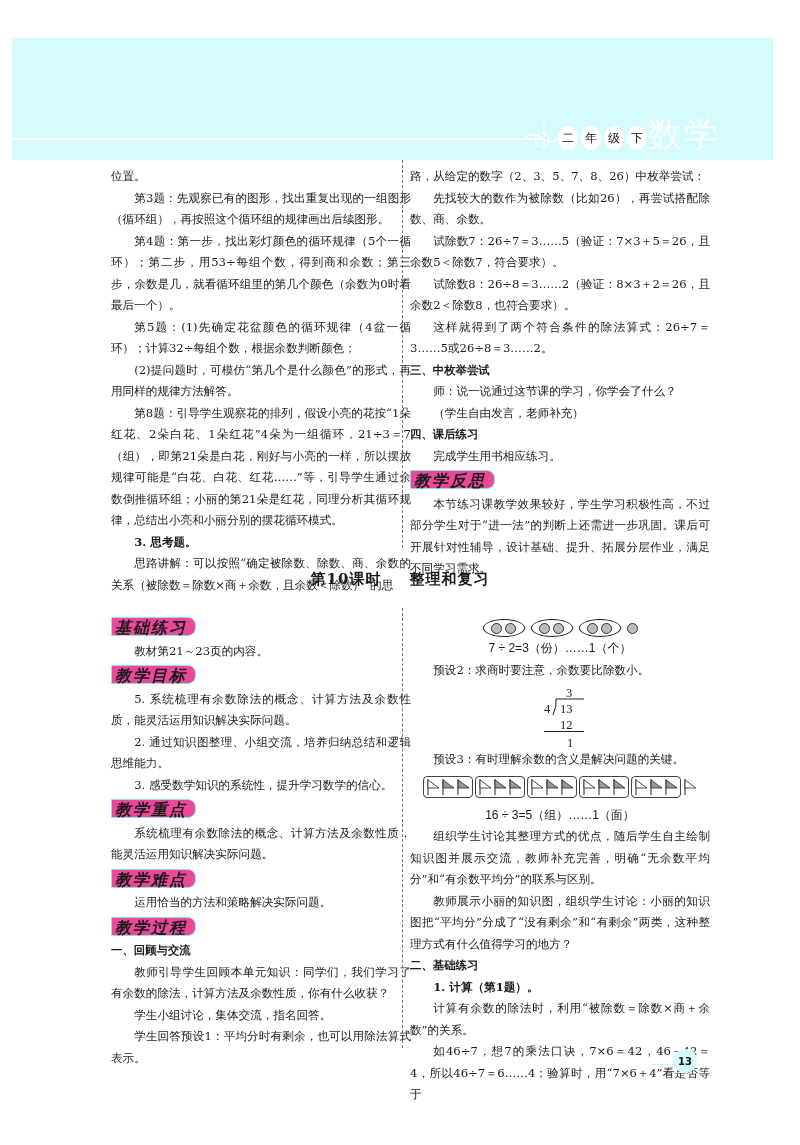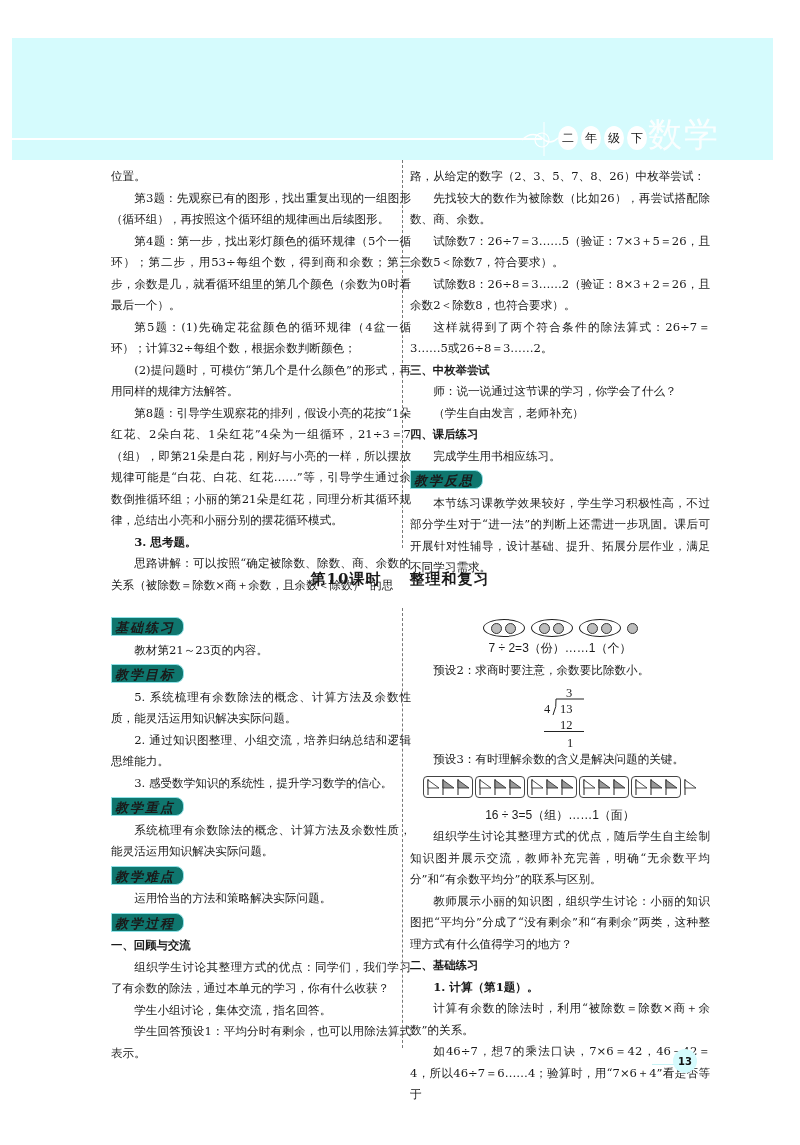--- a/index.html
+++ b/index.html
@@ -18,21 +18,21 @@
   .col-right { left:410px; top:166px; width:300px; }
   .p { text-indent:2em; text-align:justify; }
   .p.noindent { text-indent:0; }
   .b { font-weight:bold; }
   .sec { font-family:"DejaVu Sans", sans-serif; font-weight:bold; font-size:11.4px; }
 
   .divider { position:absolute; left:402px; width:0; border-left:1px dashed #777; }
   .divider.top { top:160px; height:388px; }
   .divider.bottom { top:608px; height:440px; }
 
-  .tag { display:inline-block; background:#0f766e; border:1px solid #8fe3e8; padding:0 8px 0 3px; height:19px; line-height:19px; margin:3px 0 2px 0; font-weight:bold; font-style:italic; font-size:13px; letter-spacing:2px; position:relative; border-radius:0 8px 8px 0; }
+  .tag { display:inline-block; background:#ec4899; border:1px solid #8fe3e8; padding:0 8px 0 3px; height:19px; line-height:19px; margin:3px 0 2px 0; font-weight:bold; font-style:italic; font-size:16px; letter-spacing:2px; position:relative; border-radius:0 8px 8px 0; }
 
   .lesson-title { position:absolute; left:0; top:570px; width:800px; text-align:center; font-size:15px; font-weight:bold; letter-spacing:1px; }
   .lesson-title .gap { display:inline-block; width:28px; }
 
   .fig1 { display:flex; justify-content:center; align-items:center; gap:6px; margin-top:4px; height:20px; }
   .oval { width:42px; height:18px; border:1.3px solid #222; border-radius:50%; display:flex; align-items:center; justify-content:center; gap:3px; }
   .dot { width:11px; height:11px; border-radius:50%; background:#bdbdbd; border:1px solid #333; }
   .center { text-align:center; font-family:Liberation Sans, sans-serif; font-size:12px; }
 
   .longdiv { position:relative; width:60px; height:66px; margin:2px auto 0 auto; font-family:"Liberation Serif", serif; font-size:12.5px; }
@@ -103,21 +103,21 @@
   <div class="tag">教学目标</div>
   <p class="p">5. 系统梳理有余数除法的概念、计算方法及余数性质，能灵活运用知识解决实际问题。</p>
   <p class="p">2. 通过知识图整理、小组交流，培养归纳总结和逻辑思维能力。</p>
   <p class="p">3. 感受数学知识的系统性，提升学习数学的信心。</p>
   <div class="tag">教学重点</div>
   <p class="p">系统梳理有余数除法的概念、计算方法及余数性质，能灵活运用知识解决实际问题。</p>
   <div class="tag">教学难点</div>
   <p class="p">运用恰当的方法和策略解决实际问题。</p>
   <div class="tag">教学过程</div>
   <p class="sec">一、回顾与交流</p>
-  <p class="p">组织学生讨论其整理方式的优点：同学们，我们学习了有余数的除法，通过本单元的学习，你有什么收获？</p>
+  <p class="p">教师引导学生回顾本单元知识：同学们，我们学习了有余数的除法，计算方法及余数性质，你有什么收获？</p>
   <p class="p">学生小组讨论，集体交流，指名回答。</p>
   <p class="p">学生回答预设1：平均分时有剩余，也可以用除法算式表示。</p>
 </div>
 
 <div class="col col-right" style="top:614px;">
   <div class="fig1">
     <div class="oval">
         <span class="dot"></span>
         <span class="dot"></span>
       </div>

